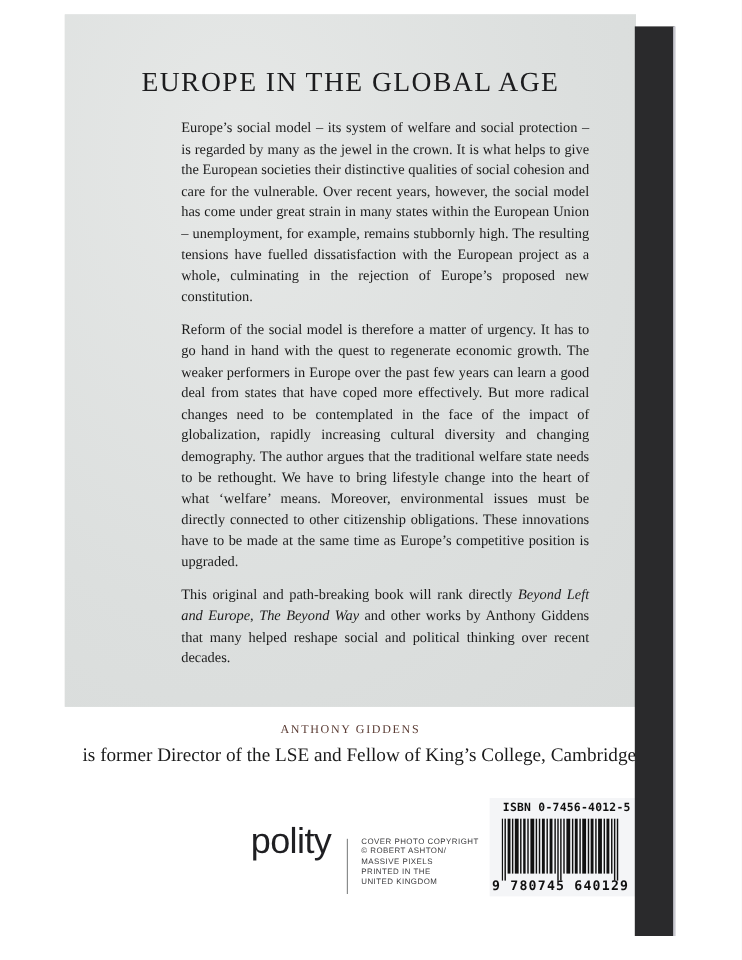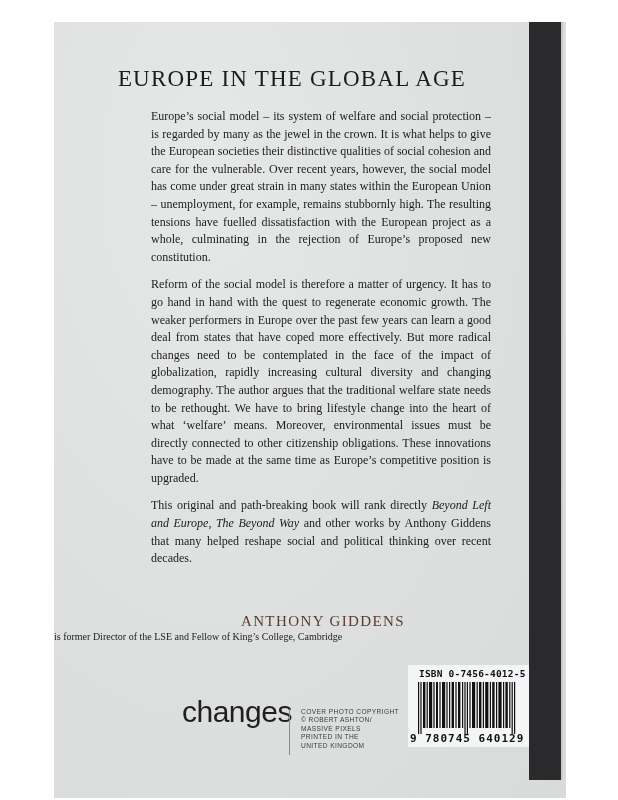--- a/index.html
+++ b/index.html
@@ -10,26 +10,25 @@
     body {
       width: 618px;
       height: 800px;
       position: relative;
       overflow: hidden;
       font-family: "DejaVu Serif", "Liberation Serif", serif;
     }
     .cover {
       position: absolute;
       left: 54px;
-      top: 22px;
-      width: 476px;
-      height: 776px;
+      top: 12px;
+      width: 476px;
+      height: 577px;
       background: #dfe2e1;
       background-image: radial-gradient(ellipse at 30% 20%, #e6e8e7 0%, #dcdfde 60%, #d8dbda 100%);
-      padding-left: 36px;
     }
     .spine {
       position: absolute;
       left: 529px;
       top: 22px;
       width: 32px;
       height: 758px;
       background: #2a2a2c;
       border-right: 1px solid #6b6b70;
     }
@@ -72,33 +71,32 @@
     .blurb em {
       font-style: italic;
     }
     .author-name {
       position: absolute;
       left: 0;
       top: 591px;
       width: 476px;
       text-align: center;
       font-family: "Liberation Serif", "DejaVu Serif", serif;
-      font-size: 15px;
+      font-size: 10px;
       letter-spacing: 1.4px;
       color: #5a3b33;
-      margin-left: 31px;
     }
     .author-bio {
       position: absolute;
       left: 0;
       top: 609px;
       width: 476px;
-      text-align: left;
-      font-family: "Liberation Serif", "DejaVu Serif", serif;
-      font-size: 10px;
+      text-align: right;
+      font-family: "Liberation Serif", "DejaVu Serif", serif;
+      font-size: 16px;
       color: #1b1b1b;
     }
     .publisher-logo {
       position: absolute;
       left: 128px;
       top: 675px;
       width: 94px;
       text-align: right;
       font-family: "Liberation Sans", "DejaVu Sans", sans-serif;
       font-size: 30px;
@@ -180,21 +178,21 @@
 
   <div class="blurb">
     <p>Europe’s social model – its system of welfare and social protection – is regarded by many as the jewel in the crown. It is what helps to give the European societies their distinctive qualities of social cohesion and care for the vulnerable. Over recent years, however, the social model has come under great strain in many states with­in the European Union – unemployment, for example, remains stubbornly high. The resulting tensions have fuelled dissatisfac­tion with the European project as a whole, culminating in the rejection of Europe’s proposed new constitution.</p>
     <p>Reform of the social model is therefore a matter of urgency. It has to go hand in hand with the quest to regenerate economic growth. The weaker performers in Europe over the past few years can learn a good deal from states that have coped more effectively. But more radical changes need to be contemplated in the face of the impact of globalization, rapidly increasing cultural diversity and changing demography. The author argues that the traditional wel­fare state needs to be rethought. We have to bring lifestyle change into the heart of what ‘welfare’ means. Moreover, environmental issues must be directly connected to other citizenship obligations. These innovations have to be made at the same time as Europe’s competitive position is upgraded.</p>
     <p><span>This original and path-breaking book will rank directly </span><em>Beyond Left and Europe</em><span>, </span><em>The Beyond Way</em><span> and other works by Anthony Giddens that many helped reshape social and political thinking over recent decades.</span></p>
   </div>
 
   <div class="author-name">ANTHONY GIDDENS</div>
   <div class="author-bio">is former Director of the LSE and Fellow of King’s College, Cambridge</div>
 
-  <div class="publisher-logo">changes</div>
+  <div class="publisher-logo">polity</div>
 
   <div class="divider"></div>
 
   <div class="credits">
     <div>COVER PHOTO COPYRIGHT</div>
     <div>© ROBERT ASHTON/</div>
     <div>MASSIVE PIXELS</div>
     <div>PRINTED IN THE</div>
     <div>UNITED KINGDOM</div>
   </div>

